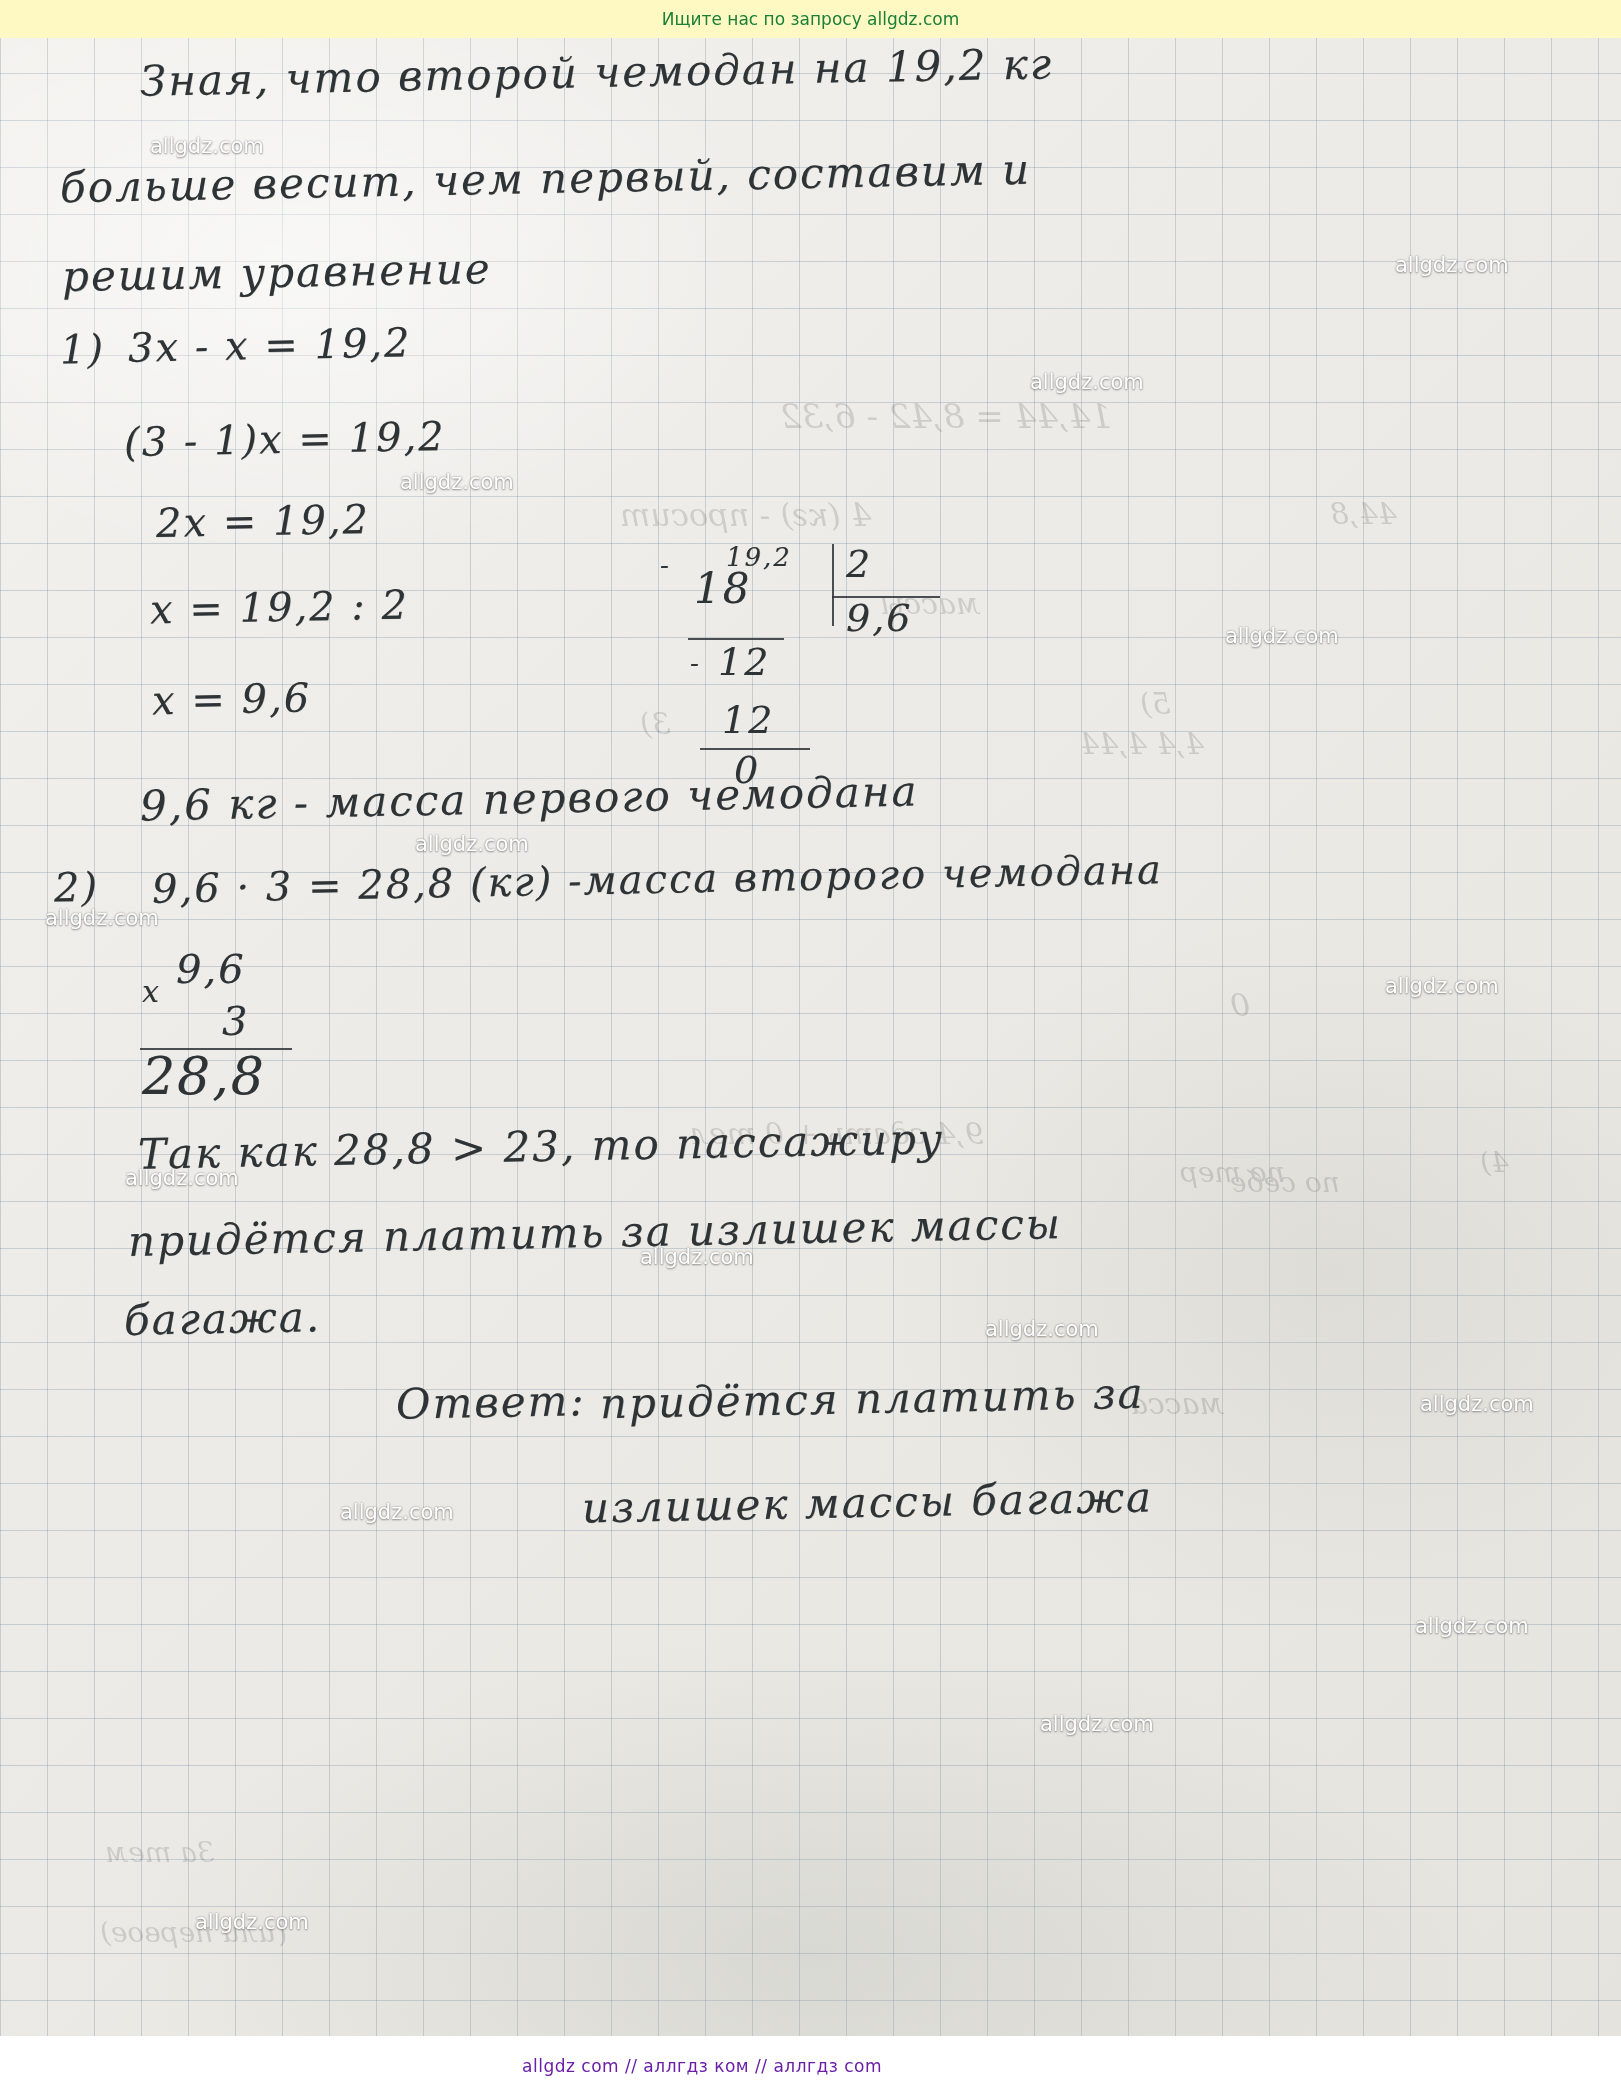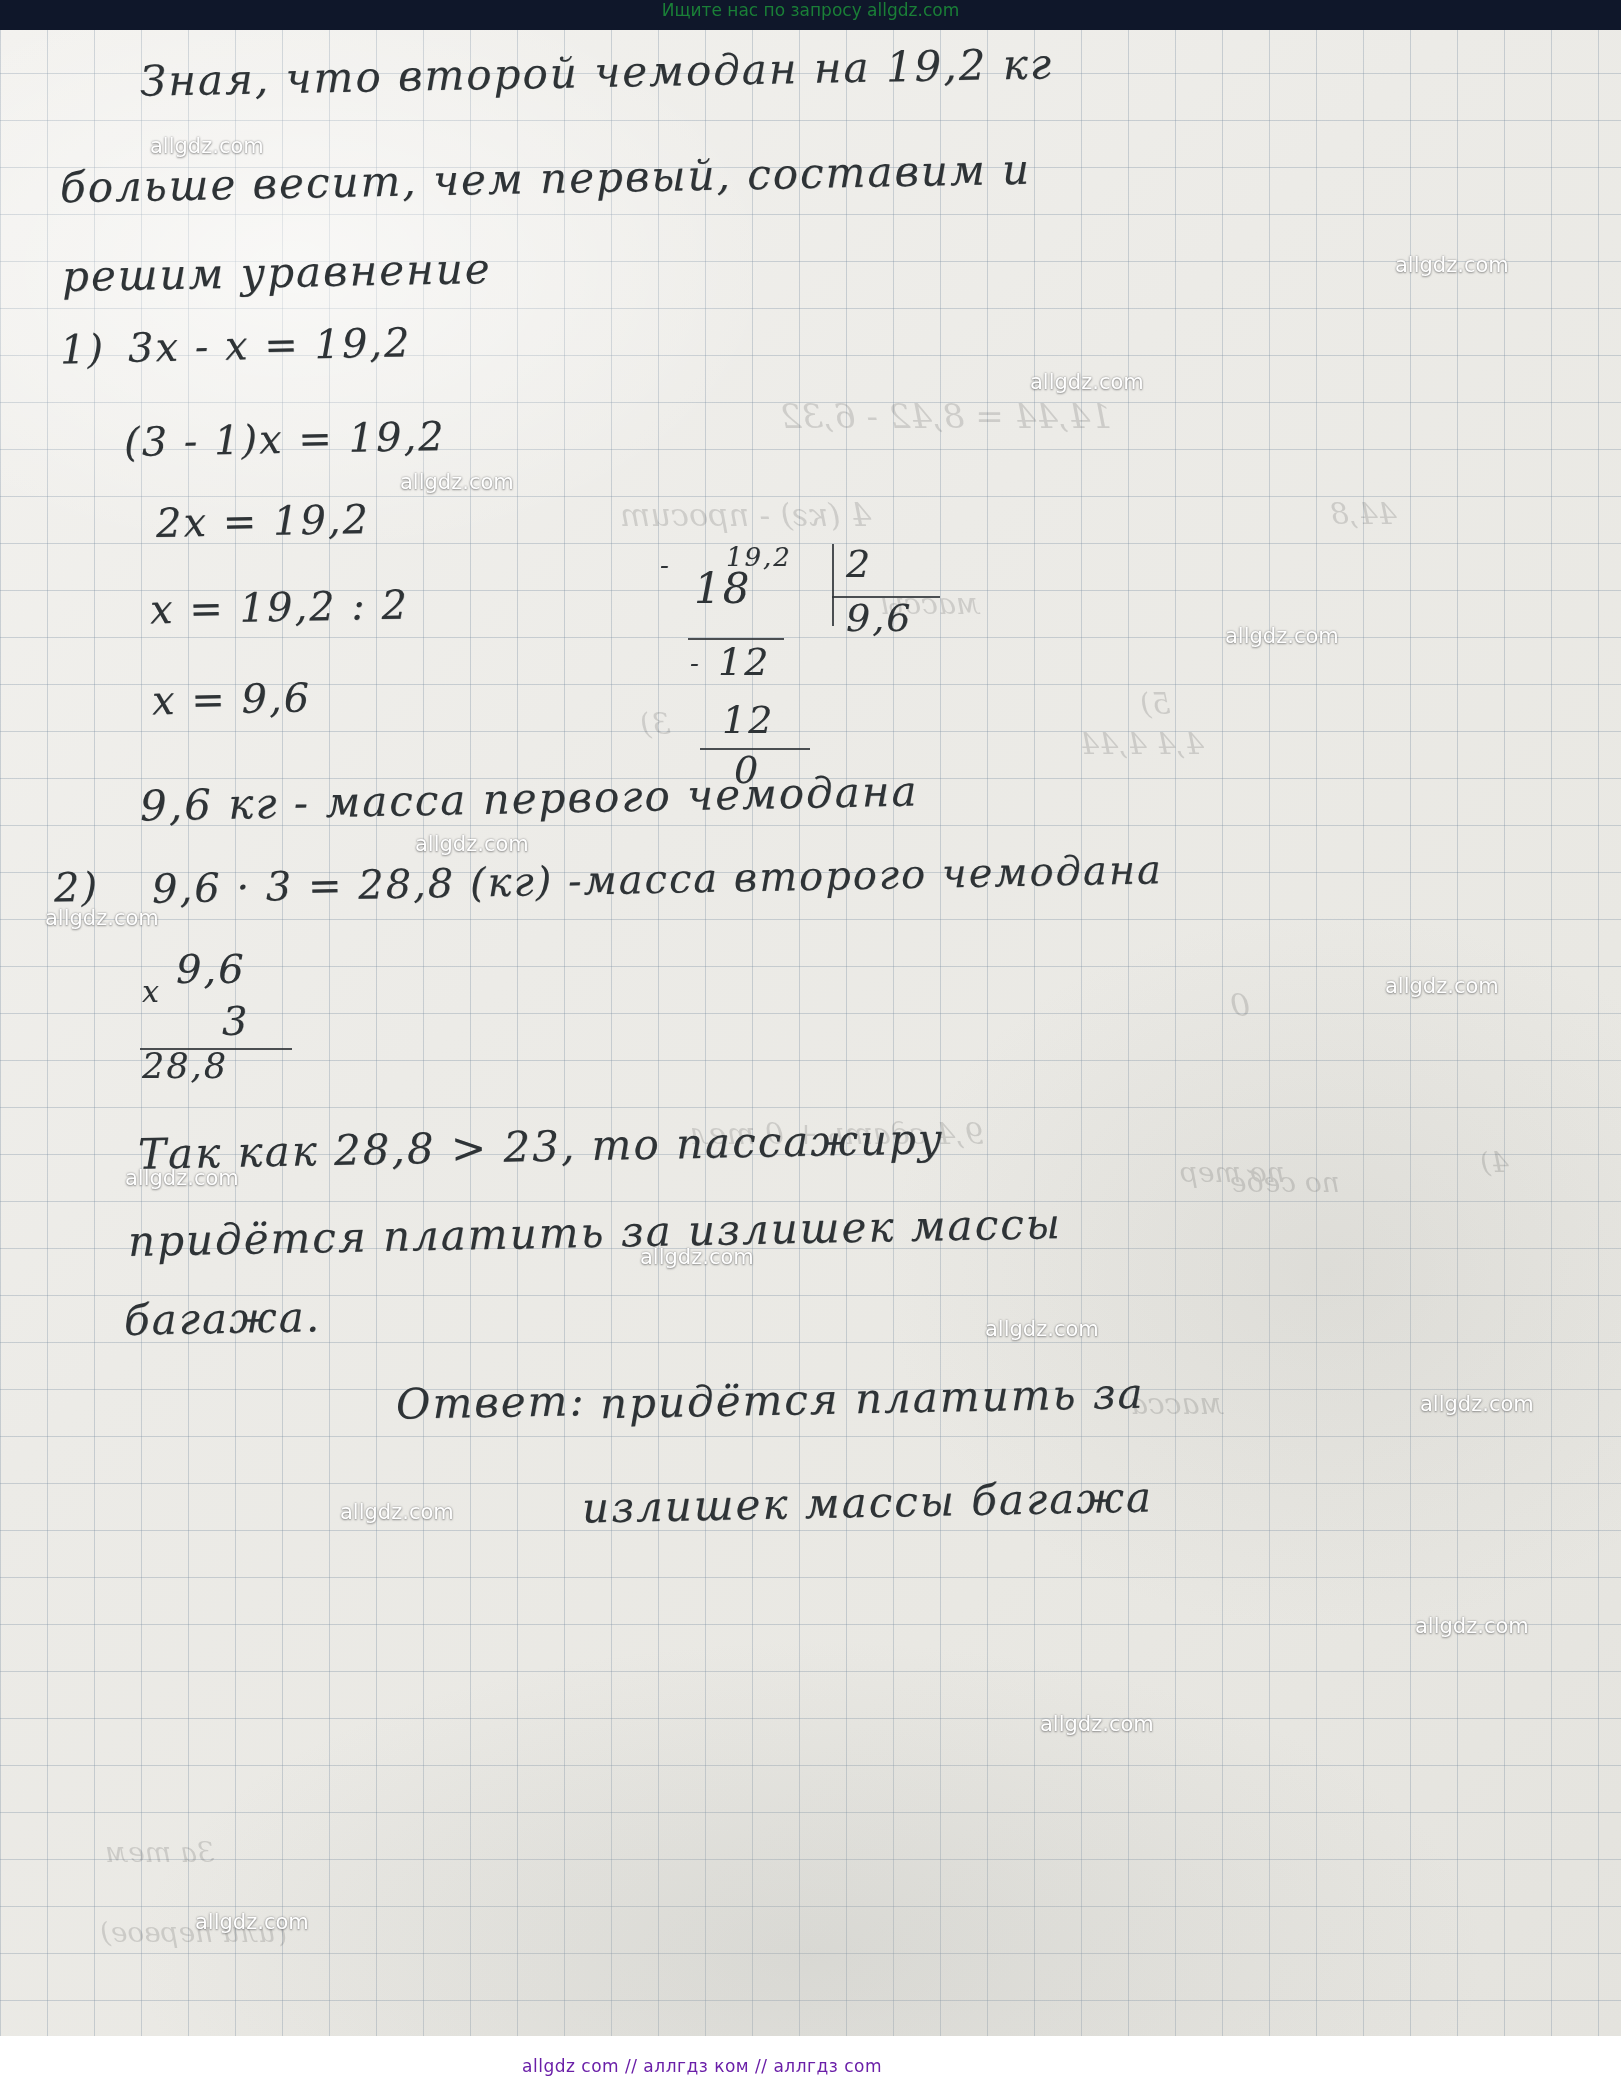--- a/index.html
+++ b/index.html
@@ -14,25 +14,25 @@
     position: relative;
     overflow: hidden;
   }
 
   
   .top-banner {
     position: absolute;
     top: 0;
     left: 0;
     width: 1621px;
-    height: 30px;
+    height: 38px;
     display: flex;
-    align-items: flex-start;
+    align-items: center;
     justify-content: center;
-    background: #0f172a;
+    background: #fef9c3;
     z-index: 40;
   }
   .top-banner-text {
     font-size: 17px;
     color: #1a7f37;
     font-family: "DejaVu Sans", sans-serif;
     white-space: nowrap;
   }
 
   
@@ -209,21 +209,21 @@
 
     <div class="hw rot-1" style="left:140px; top:748px; font-size:42px;">9,6 кг - масса первого чемодана</div>
 
     <div class="hw rot-1" style="left:54px; top:838px; font-size:40px;">2)</div>
     <div class="hw rot-1" style="left:152px; top:830px; font-size:40px;">9,6 · 3 = 28,8 (кг) -масса второго чемодана</div>
 
     <div class="hw" style="left:142px; top:948px; font-size:30px;">x</div>
     <div class="hw" style="left:176px; top:920px; font-size:40px;">9,6</div>
     <div class="hw" style="left:222px; top:972px; font-size:40px;">3</div>
     <div class="rule" style="left:140px; top:1022px; width:152px;"></div>
-    <div class="hw" style="left:142px; top:1020px; font-size:35px;">28,8</div>
+    <div class="hw" style="left:142px; top:1020px; font-size:52px;">28,8</div>
 
     <div class="hw rot-1" style="left:138px; top:1096px; font-size:42px;">Так как 28,8 &gt; 23, то пассажиру</div>
     <div class="hw rot-1" style="left:128px; top:1182px; font-size:42px;">придётся платить за излишек массы</div>
     <div class="hw rot-1" style="left:124px; top:1268px; font-size:42px;">багажа.</div>
 
     <div class="hw rot-1" style="left:396px; top:1352px; font-size:42px;">Ответ:</div>
     <div class="hw rot-1" style="left:600px; top:1348px; font-size:42px;">придётся платить за</div>
     <div class="hw rot-1" style="left:582px; top:1452px; font-size:42px;">излишек массы багажа</div>
 
   </div>

